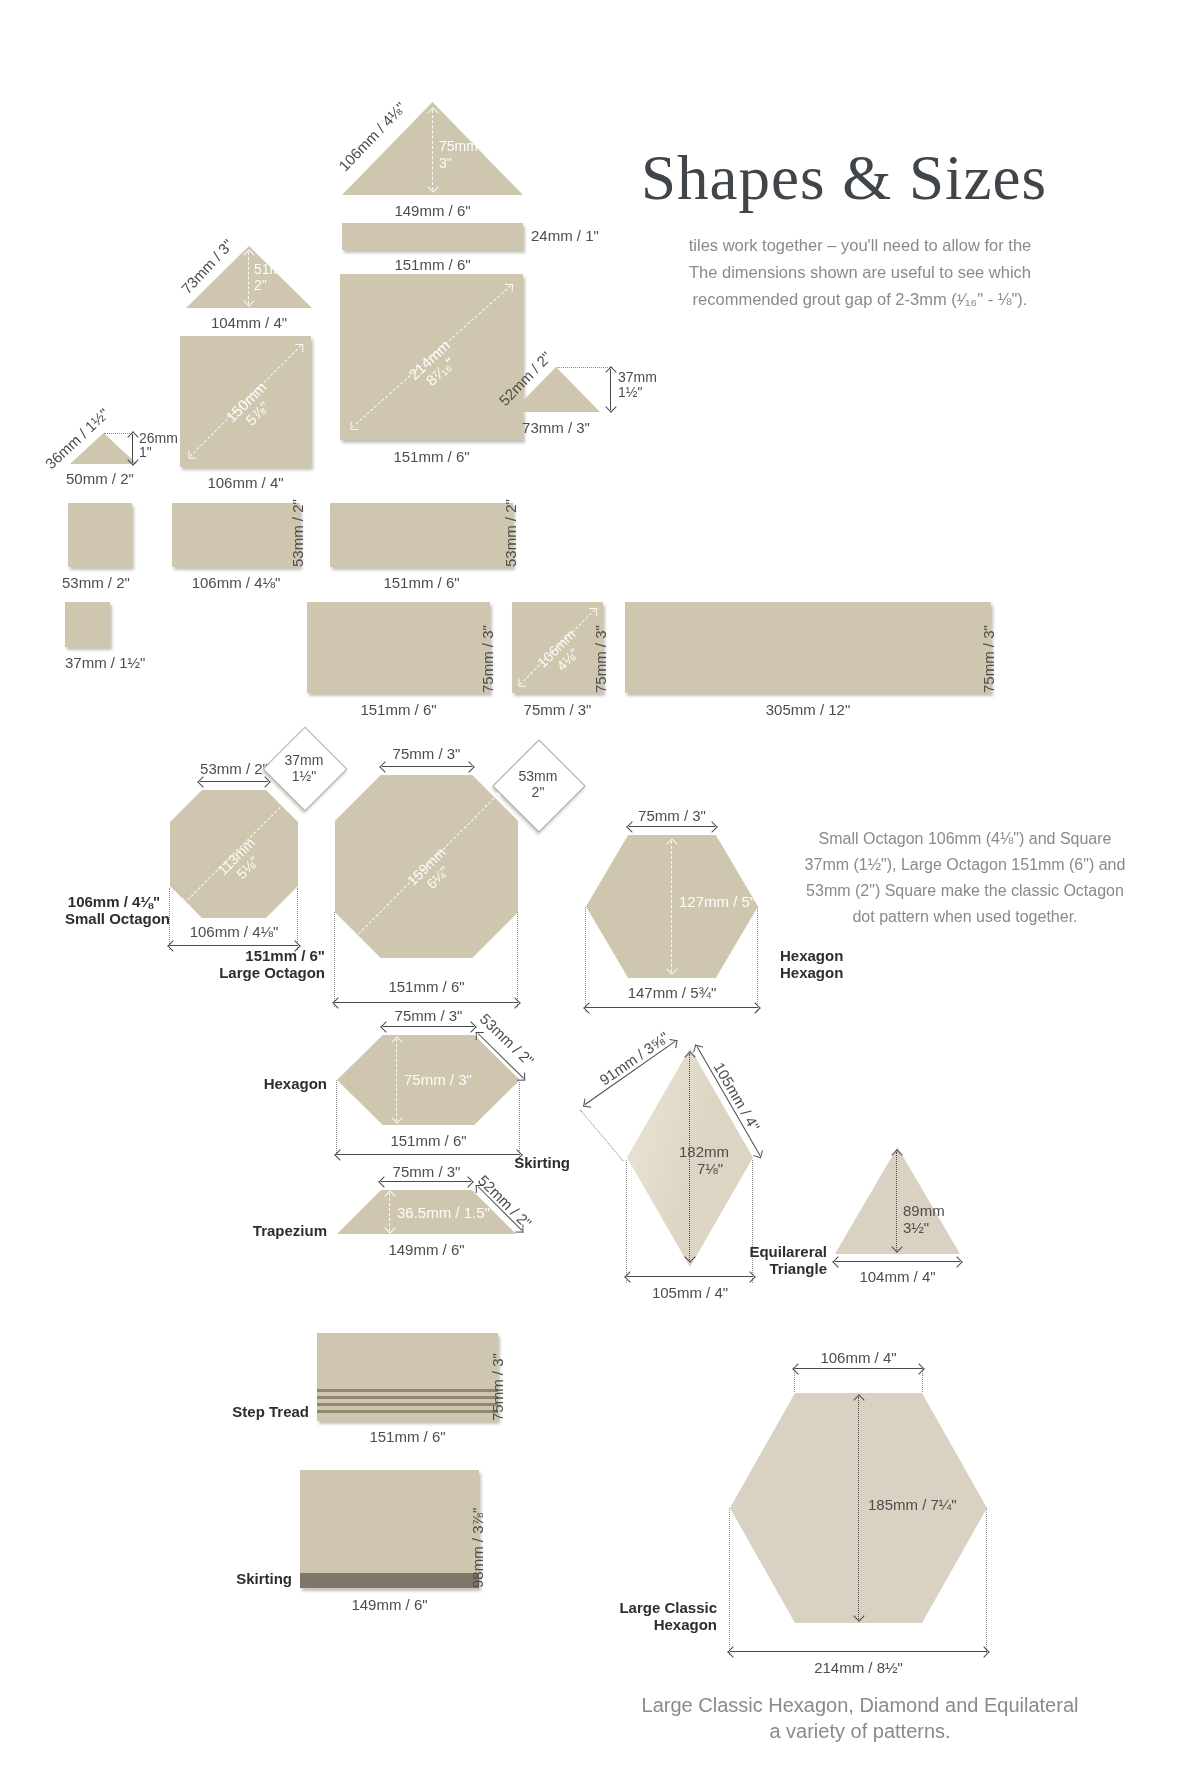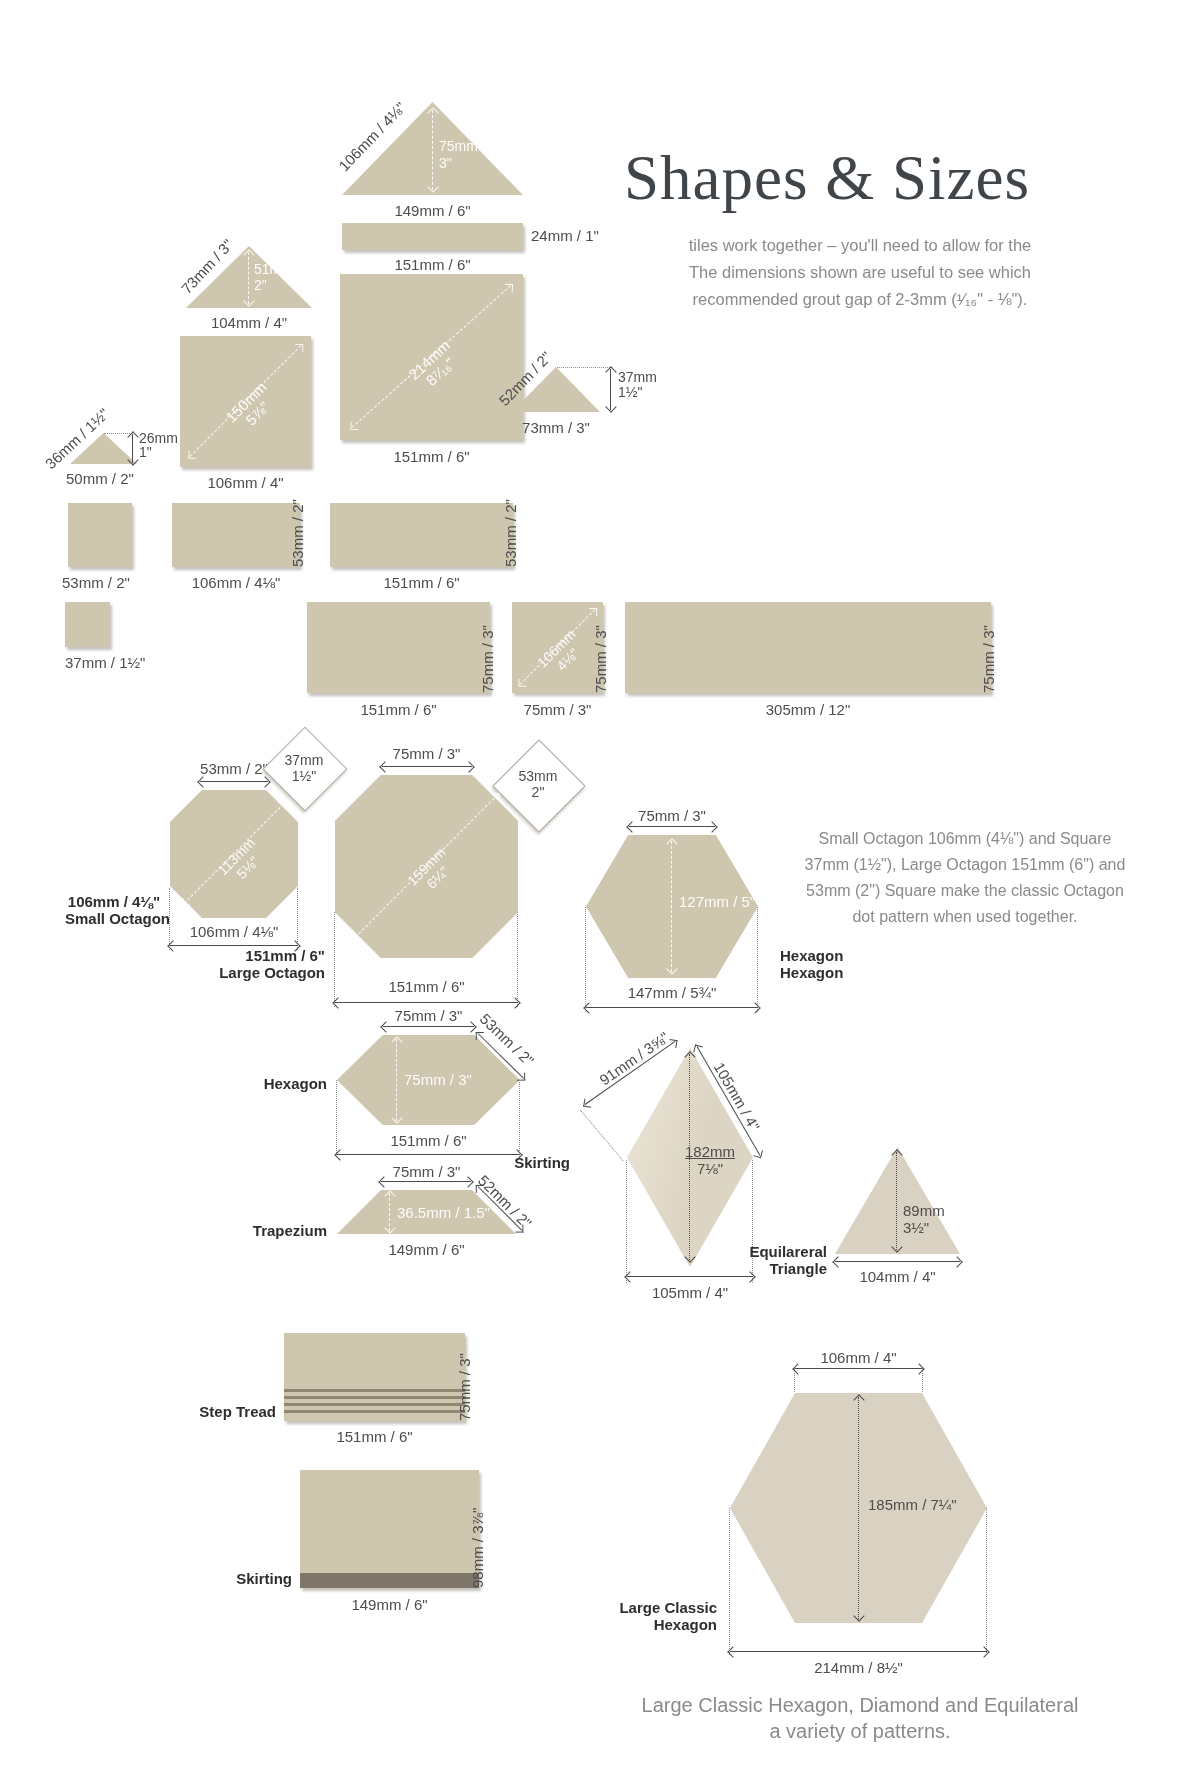--- a/index.html
+++ b/index.html
@@ -35,21 +35,21 @@
   .para{position:absolute;font-size:16.5px;color:#8a8a8a;text-align:center;line-height:27px;}
   .groove{position:absolute;left:0;right:0;height:2.5px;background:#8f8674;}
   .skband{position:absolute;left:0;right:0;background:#7f766a;}
   .lh16{line-height:16px;}
 </style>
 </head>
 <body>
 
 <div class="canvas">
 
-  <div class="title" style="left:567px;top:142px;width:520px;">Shapes &amp; Sizes</div>
+  <div class="title" style="left:584px;top:142px;width:520px;">Shapes &amp; Sizes</div>
   <div class="para" style="left:640px;top:232px;width:440px;">
     <div>tiles work together – you'll need to allow for the</div>
     <div>The dimensions shown are useful to see which</div>
     <div>recommended grout gap of 2-3mm (¹⁄₁₆" - ⅛").</div>
   </div>
 
   <div class="grp" style="left:342px;top:102px;width:181px;height:93px;">
     <div class="tile" style="left:0;top:0;width:181px;height:93px;clip-path:polygon(50% 0,100% 100%,0 100%);"></div>
     <span class="dim ctr" style="left:-30px;top:26px;width:120px;transform:rotate(-46deg);">106mm / 4⅛"</span>
     <div class="line-v dash-v wl" style="left:90px;top:8px;height:80px;">
@@ -330,21 +330,21 @@
     <div class="exth" style="left:-46px;top:62px;width:66px;transform:rotate(50deg);transform-origin:left top;"></div>
     <span class="dim ctr" style="left:60px;top:40px;width:100px;transform:rotate(60deg);">105mm / 4"</span>
     <div class="line-h" style="left:70px;top:-2px;width:126px;transform:rotate(60deg);transform-origin:left center;">
         <i class="ah a1"></i>
         <i class="ah a2"></i>
       </div>
     <div class="line-v dot-v2" style="left:62px;top:6px;height:206px;">
         <i class="ah a1"></i>
         <i class="ah a2"></i>
       </div>
-    <span class="dim" style="left:58px;top:95px;text-decoration:underline;">182mm</span>
+    <span class="dim" style="left:52px;top:95px;">182mm</span>
     <span class="dim" style="left:70px;top:112px;">7⅛"</span>
     <div class="ext" style="left:-1px;top:112px;height:123px;"></div>
     <div class="ext" style="left:125px;top:112px;height:123px;"></div>
     <div class="line-h" style="left:0;top:228px;width:126px;">
         <i class="ah a1"></i>
         <i class="ah a2"></i>
       </div>
     <span class="dim ctr" style="left:0;top:236px;width:126px;">105mm / 4"</span>
     <span class="dim b rt" style="left:-142px;top:106px;width:85px;">Skirting</span>
   </div>
@@ -361,21 +361,21 @@
         <i class="ah a1"></i>
         <i class="ah a2"></i>
       </div>
     <span class="dim ctr" style="left:0;top:121px;width:125px;">104mm / 4"</span>
     <div class="dim b rt" style="left:-108px;top:96px;width:100px;">
       <div>Equilareral</div>
       <div>Triangle</div>
     </div>
   </div>
 
-  <div class="grp" style="left:284px;top:1333px;width:144px;height:88px;">
+  <div class="grp" style="left:317px;top:1333px;width:144px;height:88px;">
     <div class="tile" style="left:0;top:0;width:181px;height:88px;">
       <div class="groove" style="top:56px;"></div>
       <div class="groove" style="top:63px;"></div>
       <div class="groove" style="top:70px;"></div>
       <div class="groove" style="top:77px;"></div>
     </div>
     <span class="dim b rt" style="left:-108px;top:70px;width:100px;">Step Tread</span>
     <span class="dim v90" style="left:189px;top:71px;">75mm / 3"</span>
     <span class="dim ctr" style="left:0;top:95px;width:181px;">151mm / 6"</span>
   </div>

